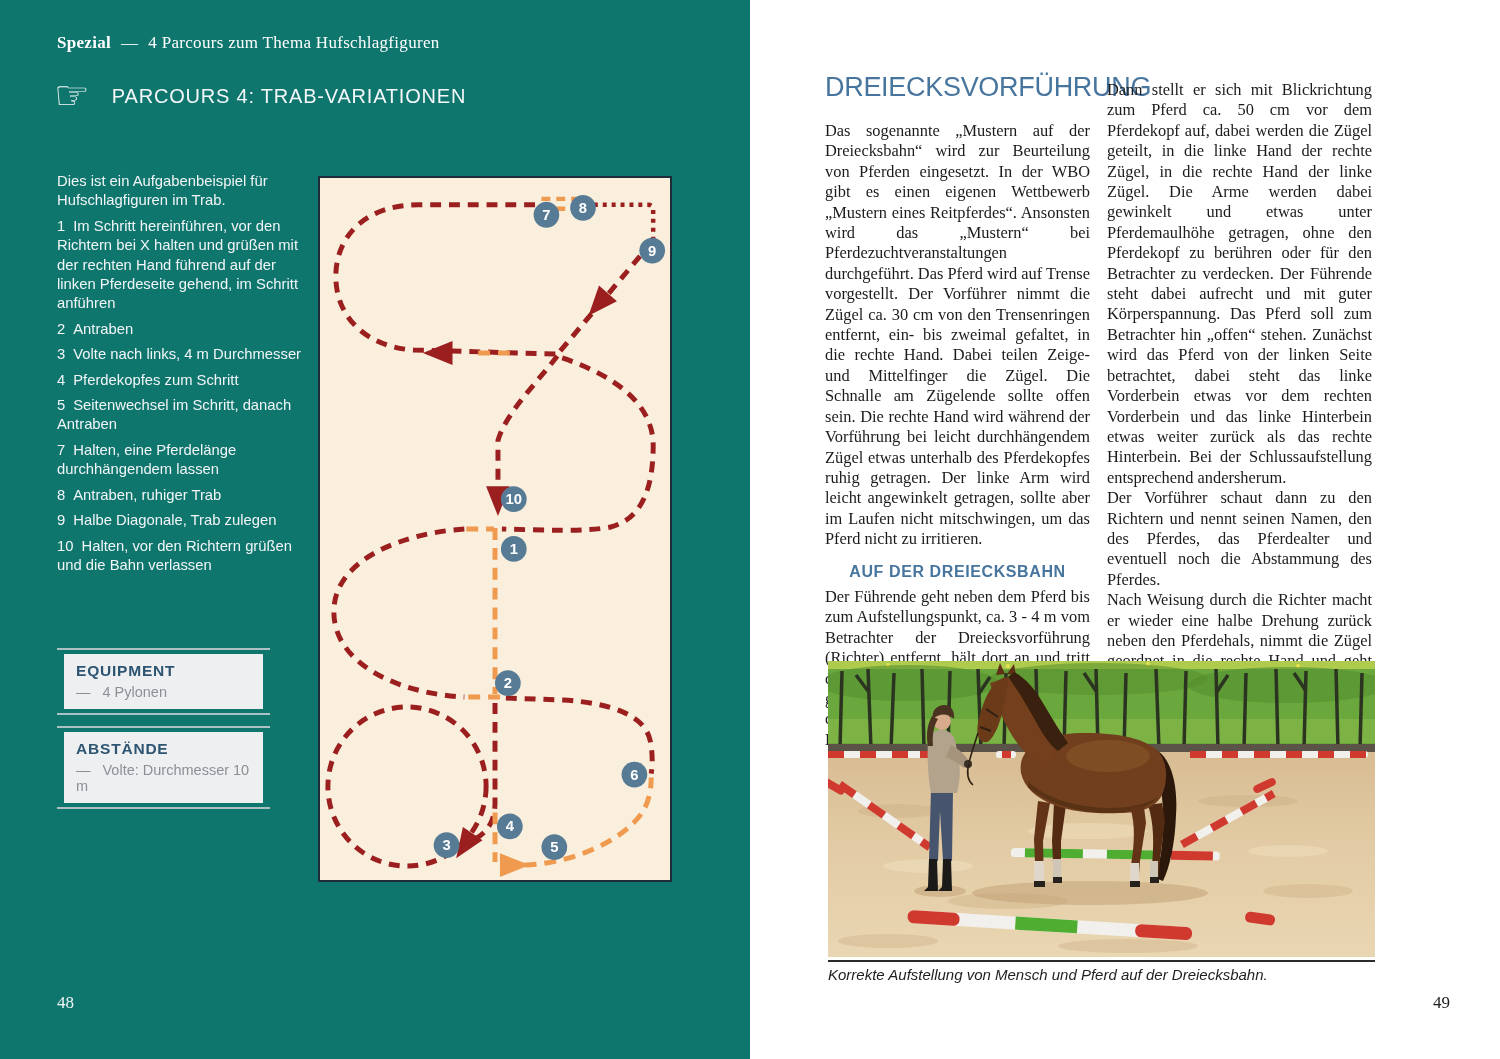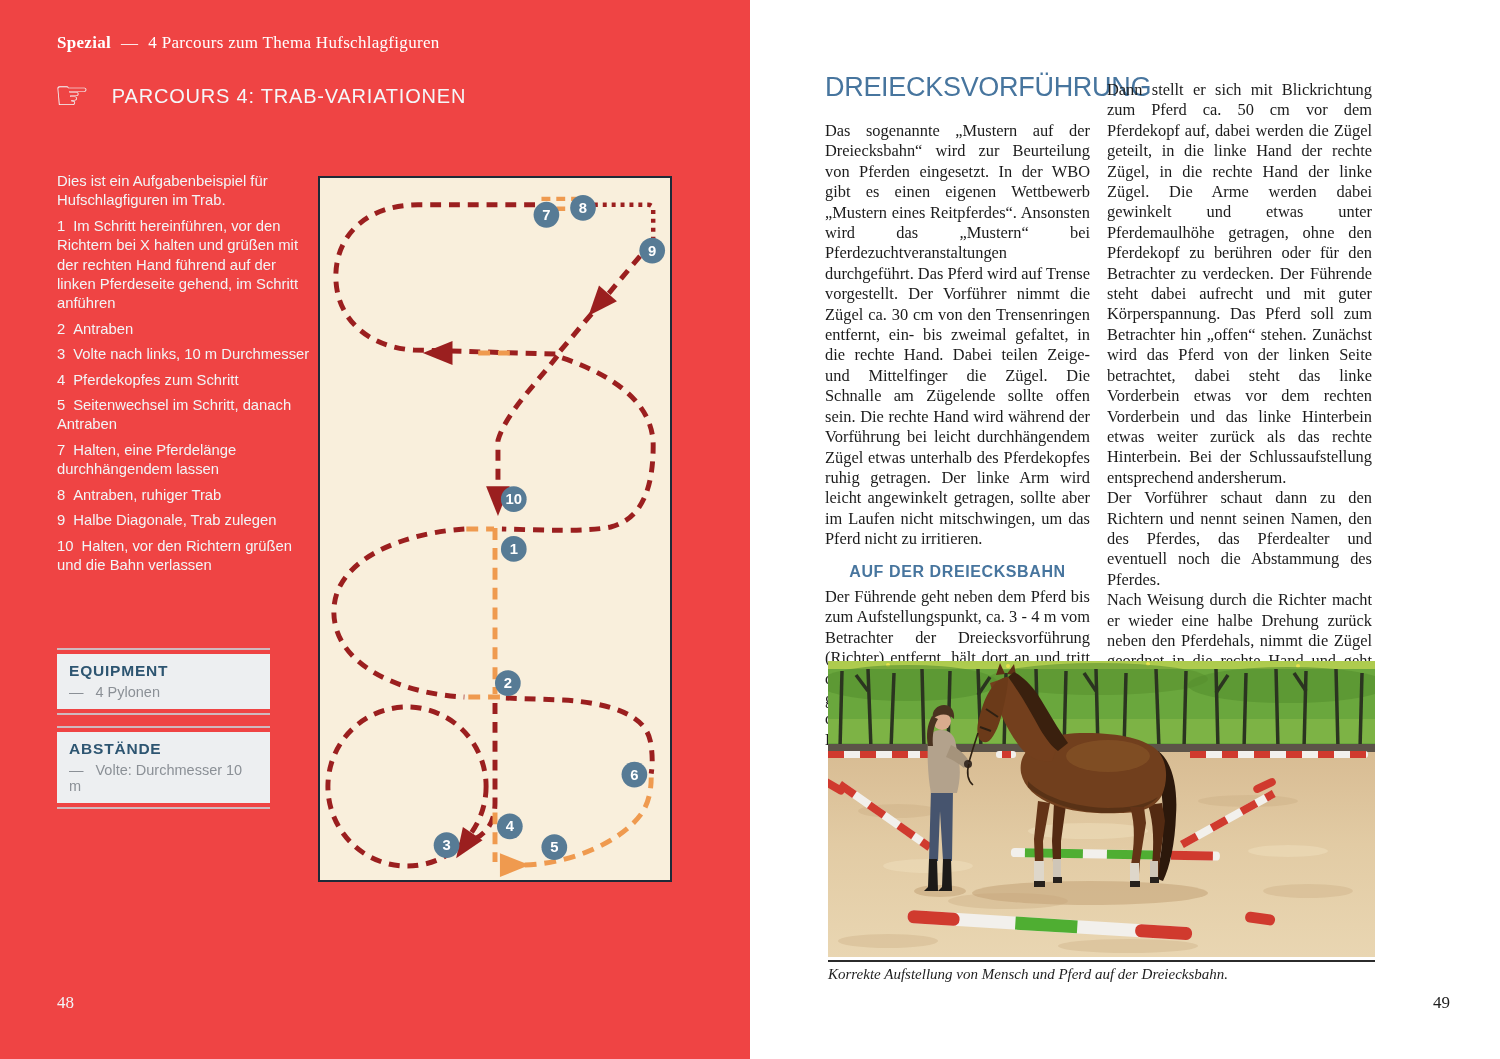--- a/index.html
+++ b/index.html
@@ -1,50 +1,50 @@
 <!DOCTYPE html>
 <html><head>
 <meta charset="utf-8">
 <style>
   html,body{margin:0;padding:0;background:#ffffff;}
   .spread{position:relative;width:1500px;height:1059px;overflow:hidden;background:#ffffff;}
 
   
-  .page-left{position:absolute;left:0;top:0;width:750px;height:1059px;background:#ef4444;color:#fff;}
+  .page-left{position:absolute;left:0;top:0;width:750px;height:1059px;background:#0f766e;color:#fff;}
   .eyebrow{position:absolute;left:57px;top:33px;font-family:"Liberation Serif",serif;font-size:17px;letter-spacing:.3px;}
   .eyebrow .lbl{font-weight:bold;}
   .eyebrow .dash{margin:0 10px;}
   .main-title{position:absolute;left:54px;top:76px;display:flex;align-items:center;}
   .hand{font-size:40px;line-height:40px;margin-right:22px;color:#f2f5f7;}
   .title-text{font-family:"Liberation Sans",sans-serif;font-size:20px;letter-spacing:.8px;font-weight:normal;color:#f4f7f9;}
   .tasks{position:absolute;left:57px;top:172px;width:256px;font-family:"Liberation Sans",sans-serif;font-size:14.8px;line-height:19.4px;color:#f2f5f7;}
   .tasks p{margin:0 0 6px 0;}
   .tasks .num{padding-right:8px;}
   .info-box{position:absolute;left:57px;width:213px;}
   .info-box .rule{height:2px;background:#c9ced4;opacity:.85;}
-  .info-box .box{background:#edeff1;margin:4px 0;padding:8px 12px 9px 12px;}
+  .info-box .box{background:#edeff1;margin:4px 7px;padding:8px 12px 9px 12px;}
   .box-title{font-family:"Liberation Sans",sans-serif;font-weight:bold;font-size:15.5px;letter-spacing:.8px;color:#2d5571;}
   .box-value{font-family:"Liberation Sans",sans-serif;font-size:14.5px;color:#8b9096;margin-top:4px;}
   .box-value .dash{margin-right:12px;}
   .pagenum-left{position:absolute;left:57px;top:993px;font-family:"Liberation Serif",serif;font-size:17px;color:#f2f5f7;}
   .diagram{position:absolute;left:318px;top:176px;width:354px;height:706px;background:#f9efdc;border:2px solid #1e2b38;box-sizing:border-box;}
   .diagram svg{display:block;width:100%;height:100%;}
 
   
   .page-right{position:absolute;left:750px;top:0;width:750px;height:971px;background:#ffffff;color:#1c1c1c;}
   .rp-title{position:absolute;left:75px;top:72px;margin:0;font-family:"Liberation Sans",sans-serif;font-size:27px;font-weight:normal;letter-spacing:-.3px;color:#47759e;}
   .col{position:absolute;width:265px;font-family:"Liberation Serif",serif;font-size:16.4px;line-height:20.4px;text-align:justify;color:#1b1b1b;}
   .col p{margin:0;}
   .col1{left:75px;top:121px;}
   .col2{left:357px;top:80px;}
   .subhead{font-family:"Liberation Sans",sans-serif;font-weight:bold;font-size:16px;letter-spacing:.6px;color:#47759e;margin:12px 0 5px 0 !important;text-align:center;}
   .photo{position:absolute;left:78px;top:661px;width:547px;height:296px;overflow:hidden;}
   .photo svg{display:block;width:100%;height:100%;}
   .caption-rule{position:absolute;left:78px;top:960px;width:547px;height:2px;background:#2b2b2b;}
-  .caption{position:absolute;left:78px;top:966px;width:560px;font-family:Liberation Serif, serif;font-style:italic;font-size:15px;color:#1e1e1e;}
+  .caption{position:absolute;left:78px;top:966px;width:560px;font-family:Liberation Sans, sans-serif;font-style:italic;font-size:15px;color:#1e1e1e;}
   .pagenum-right{position:absolute;right:50px;top:993px;font-family:"Liberation Serif",serif;font-size:17px;color:#1e1e1e;}
 </style>
 </head>
 <body>
 
 <div class="spread">
 
   <div class="page-left">
 
     <div class="eyebrow">
@@ -53,21 +53,21 @@
 
     <div class="main-title">
       <span class="hand">☞</span>
       <span class="title-text">PARCOURS 4: TRAB-VARIATIONEN</span>
     </div>
 
     <div class="tasks">
       <p>Dies ist ein Aufgabenbeispiel für Hufschlagfiguren im Trab.</p>
       <p><span class="num">1</span><span>Im Schritt hereinführen, vor den Richtern bei X halten und grüßen mit der rechten Hand führend auf der linken Pferdeseite gehend, im Schritt anführen</span></p>
       <p><span class="num">2</span><span>Antraben</span></p>
-      <p><span class="num">3</span><span>Volte nach links, 10 m Durchmesser</span></p>
+      <p><span class="num">3</span><span>Volte nach links, 4 m Durchmesser</span></p>
       <p><span class="num">4</span><span>Pferdekopfes zum Schritt</span></p>
       <p><span class="num">5</span><span>Seitenwechsel im Schritt, danach Antraben</span></p>
       <p><span class="num">7</span><span>Halten, eine Pferdelänge durchhängendem lassen</span></p>
       <p><span class="num">8</span><span>Antraben, ruhiger Trab</span></p>
       <p><span class="num">9</span><span>Halbe Diagonale, Trab zulegen</span></p>
       <p><span class="num">10</span><span>Halten, vor den Richtern grüßen und die Bahn verlassen</span></p>
     </div>
 
     <div class="info-box" style="top:648px;">
       <div class="rule"></div>

